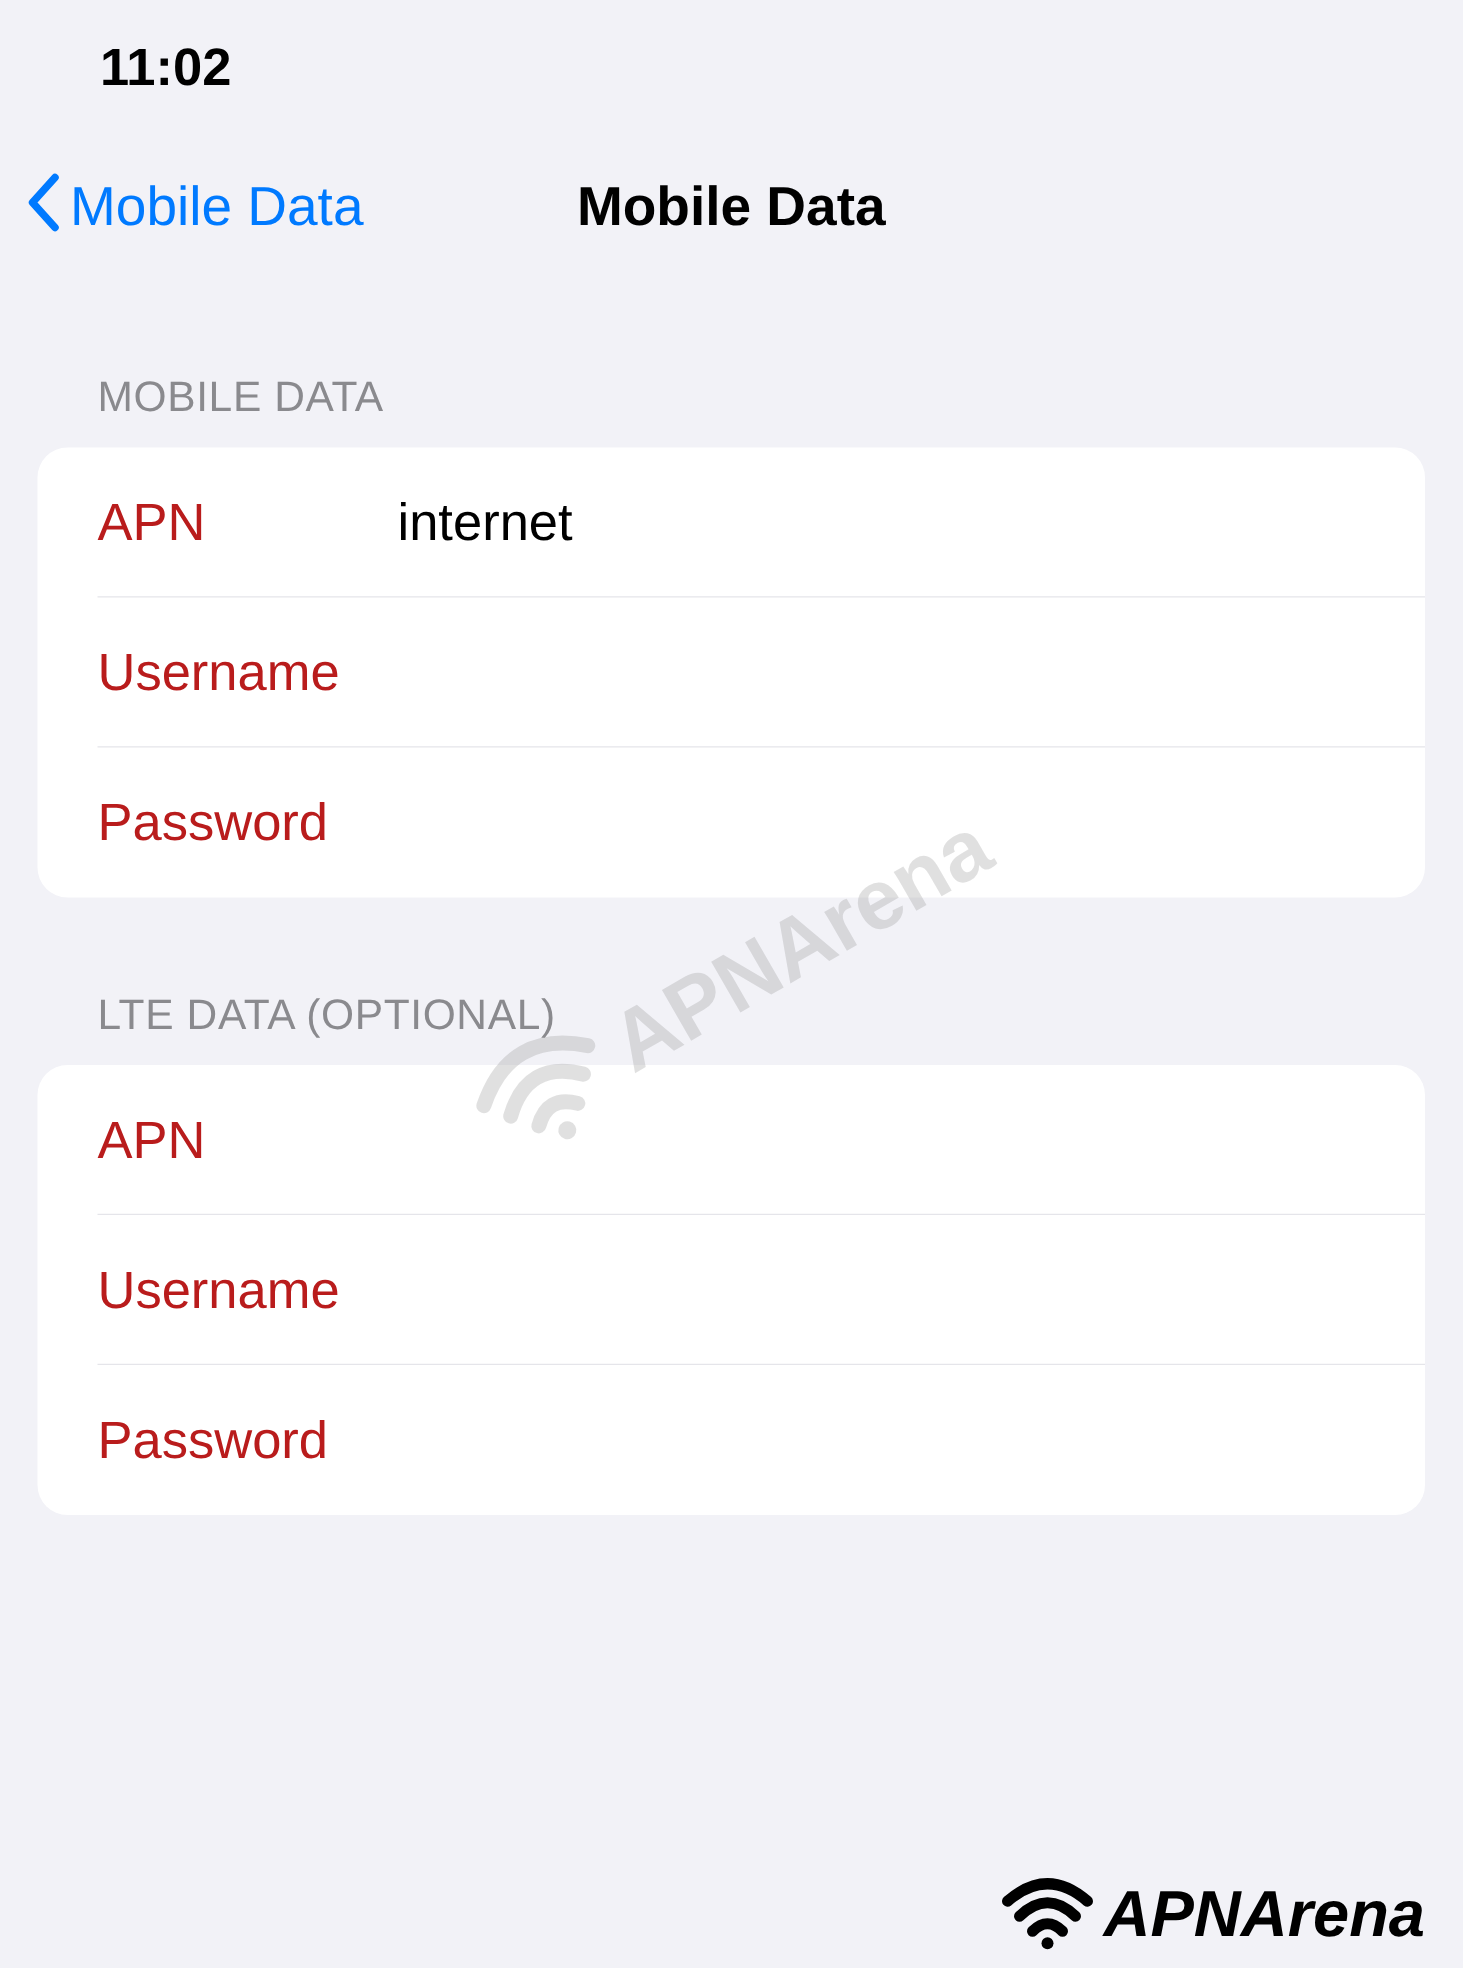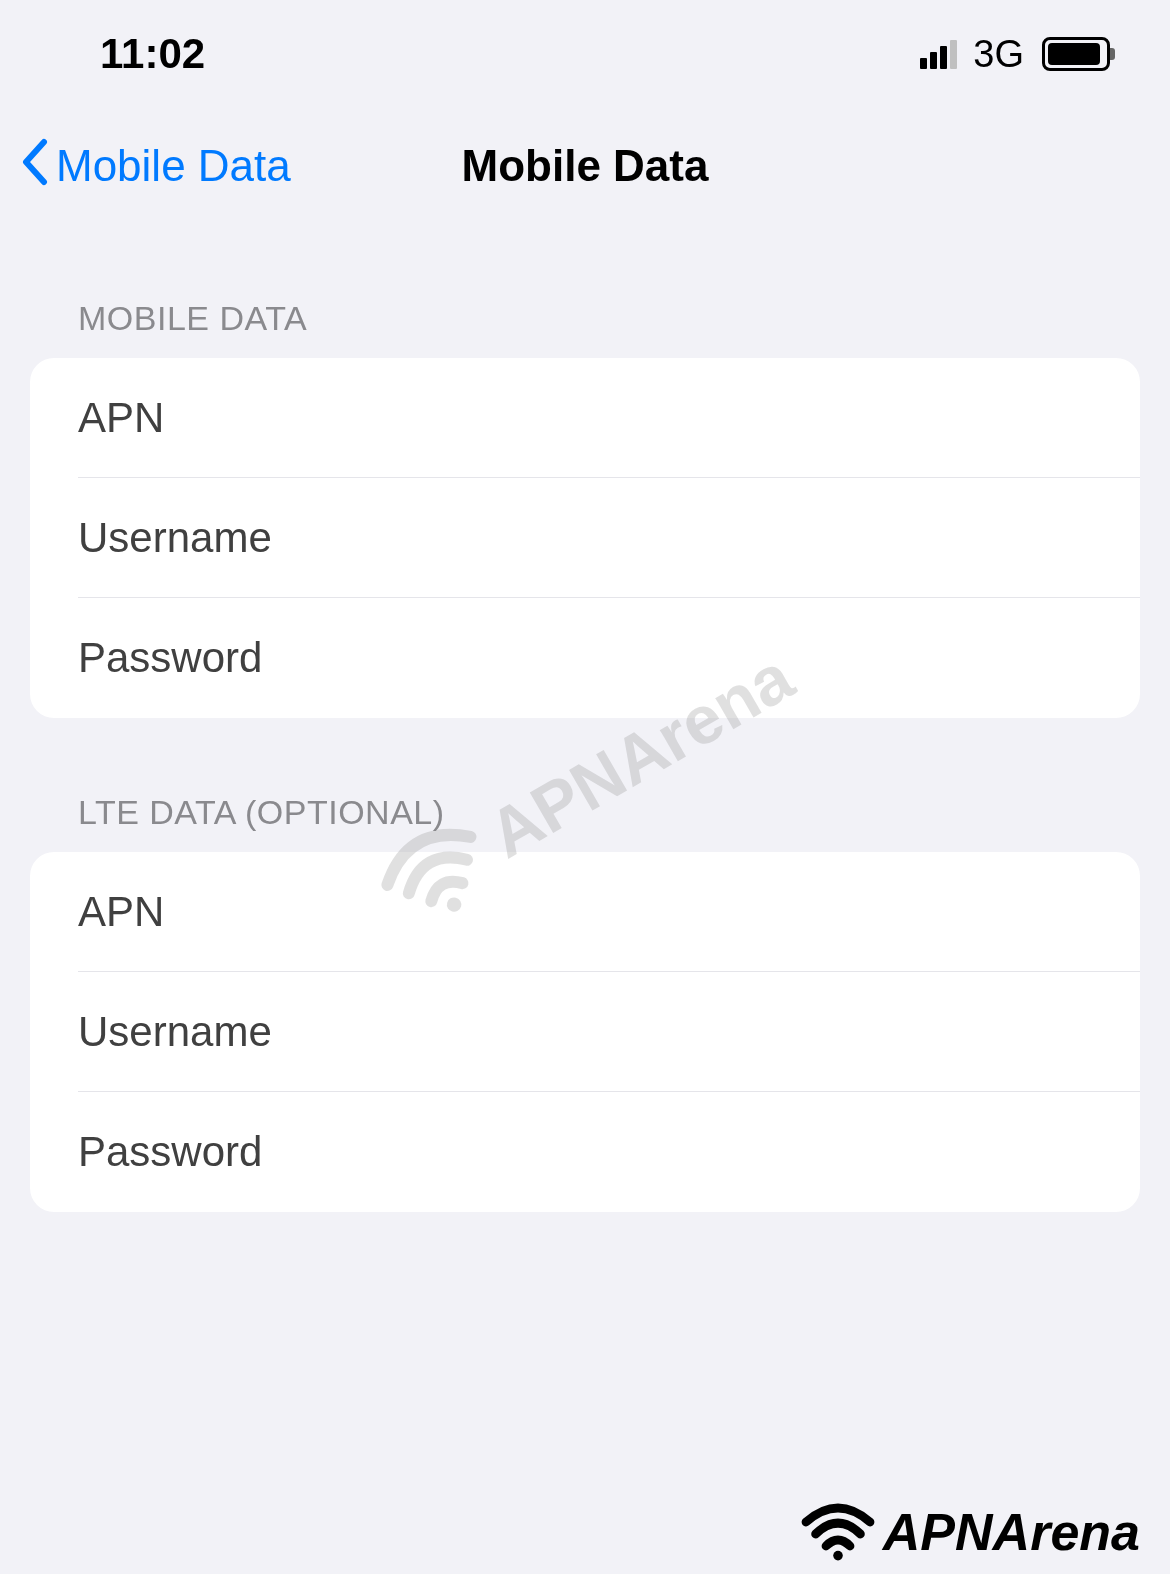--- a/index.html
+++ b/index.html
@@ -14,21 +14,21 @@
       height: 1574px;
       background: #f2f2f7;
       position: relative;
       overflow: hidden;
     }
     
     .status-bar {
       display: flex;
       justify-content: space-between;
       align-items: center;
-      padding: 30px 60px 20px 100px;
+      padding: 30px 60px 20px 80px;
     }
     
     .status-time {
       font-size: 42px;
       font-weight: 600;
       color: #000;
     }
     
     .status-right {
       display: flex;
@@ -154,21 +154,21 @@
       padding-left: 0;
     }
     
     .row:not(:last-child) .row-label {
       margin-left: 0;
     }
     
     .row-label {
       font-size: 42px;
       font-weight: 400;
-      color: #404040;
+      color: #b91c1c;
       width: 240px;
       flex-shrink: 0;
     }
     
     .row-input {
       font-size: 42px;
       font-weight: 400;
       color: #000;
       border: none;
       outline: none;
@@ -221,51 +221,40 @@
       font-weight: 700;
       font-style: italic;
       color: #000;
     }
   </style>
 </head>
 <body>
 
 <div class="status-bar">
   <div class="status-time">11:02</div>
-  <div class="status-right">
-    <div class="signal-bars">
-      <div class="bar bar-1"></div>
-      <div class="bar bar-2"></div>
-      <div class="bar bar-3"></div>
-      <div class="bar bar-4"></div>
-    </div>
-    <div class="network-type">3G</div>
-    <div class="battery">
-      <div class="battery-fill"></div>
-    </div>
-  </div>
 </div>
 
 <div class="nav-bar">
   <div class="back-button">
     <span class="chevron-left">
       <svg width="28" height="48" viewBox="0 0 28 48" fill="none">
         <path d="M24 4 L6 24 L24 44" stroke="#007aff" stroke-width="6" stroke-linecap="round" stroke-linejoin="round"></path>
       </svg>
     </span>
     <span>Mobile Data</span>
   </div>
   <div class="nav-title">Mobile Data</div>
 </div>
 
 <div class="section">
   <div class="section-header">MOBILE DATA</div>
   <div class="section-body">
     <div class="row">
       <div class="row-label">APN</div>
+      <input class="row-input" type="text" value="internet" style="">
     </div>
     <div class="row">
       <div class="row-label">Username</div>
       <input class="row-input" type="text" value="" style="">
     </div>
     <div class="row">
       <div class="row-label">Password</div>
       <input class="row-input" type="text" value="" style="">
     </div>
   </div>

